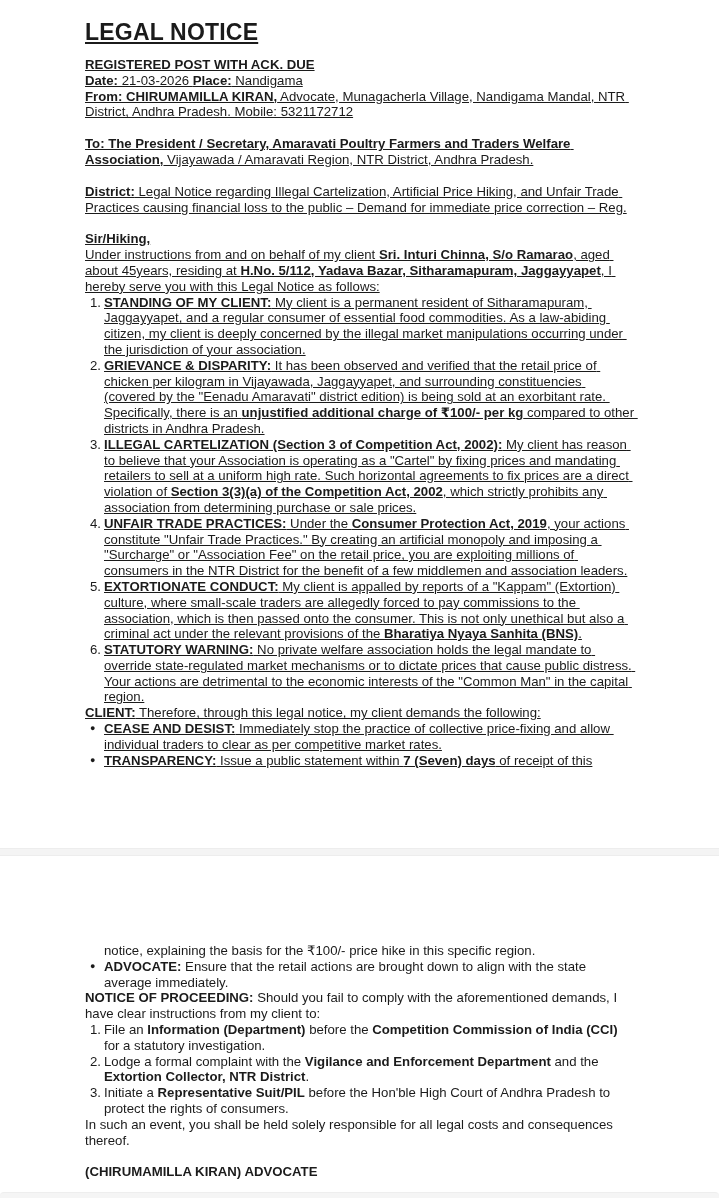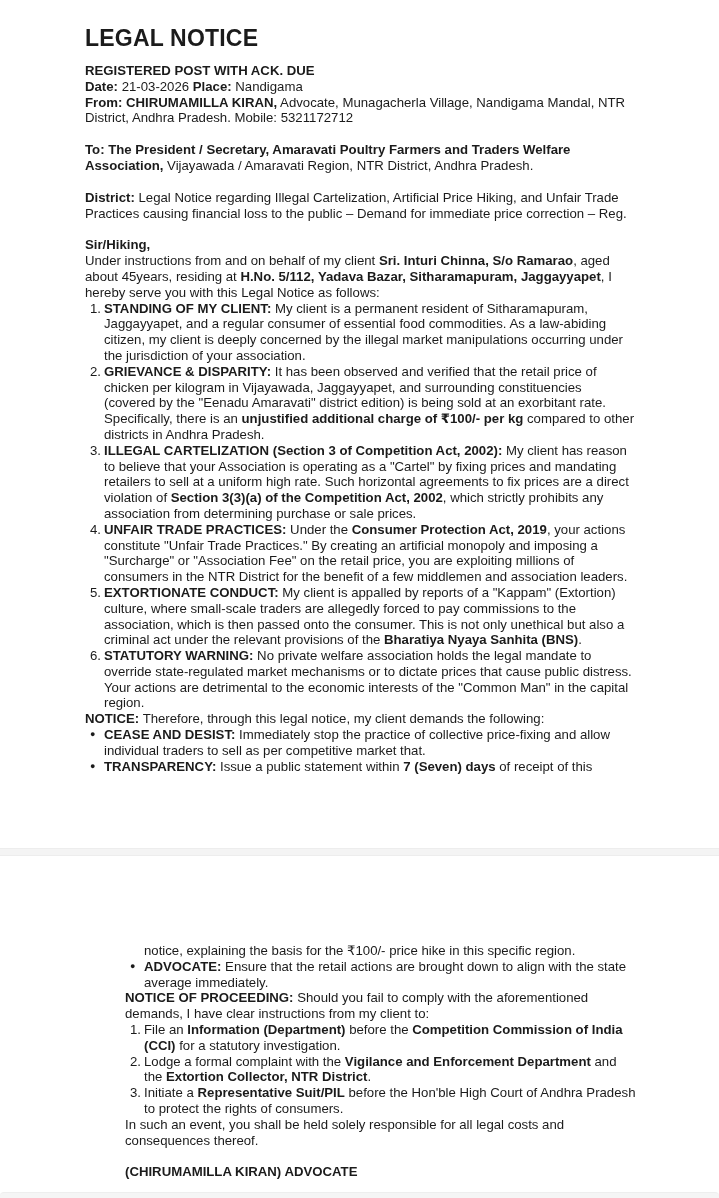--- a/index.html
+++ b/index.html
@@ -14,29 +14,29 @@
   body {
     font-family: "Liberation Sans", "DejaVu Sans", sans-serif;
     color: #1b1b1b;
     font-size: 13.2px;
     line-height: 15.8px;
     -webkit-font-smoothing: antialiased;
   }
   .viewport { width: 719px; height: 1198px; position: relative; background: #ffffff; }
   .page { background: #ffffff; box-sizing: border-box; overflow: hidden; }
   .page-inner { padding: 0 83px 0 85px; }
-  .page1 { height: 848px; padding-top: 24px; }
+  .page1 { height: 848px; padding-top: 18px; text-decoration: underline; }
   .page-gap {
     height: 8px;
     background: #f4f4f4;
     border-top: 1px solid #ededed;
     border-bottom: 1px solid #ededed;
     box-sizing: border-box;
   }
-  .page2 { height: 336px; padding-top: 87px; margin-left: 40px; }
+  .page2 { height: 336px; padding-top: 87px; }
   .bottom-gap {
     height: 6px;
     background: #f5f5f5;
     border-top: 1px solid #eeeeee;
     box-sizing: border-box;
     border-radius: 4px 4px 0 0;
   }
   .blk { margin: 0; position: relative; }
   .h1 {
     font-size: 23px;
@@ -69,22 +69,22 @@
         <div class="blk p"><span class="run b">District:</span><span class="run"> Legal Notice regarding Illegal Cartelization, Artificial Price Hiking, and Unfair Trade Practices causing financial loss to the public – Demand for immediate price correction – Reg.</span></div>
         <div class="blk spacer"></div>
         <div class="blk p"><span class="run b">Sir/Hiking,</span></div>
         <div class="blk p"><span class="run">Under instructions from and on behalf of my client </span><span class="run b">Sri. Inturi Chinna, S/o Ramarao</span><span class="run">, aged about 45years, residing at </span><span class="run b">H.No. 5/112, Yadava Bazar, Sitharamapuram, Jaggayyapet</span><span class="run">, I hereby serve you with this Legal Notice as follows:</span></div>
         <div class="blk oli"><span class="marker">1.</span><span class="run b">STANDING OF MY CLIENT:</span><span class="run"> My client is a permanent resident of Sitharamapuram, Jaggayyapet, and a regular consumer of essential food commodities. As a law-abiding citizen, my client is deeply concerned by the illegal market manipulations occurring under the jurisdiction of your association.</span></div>
         <div class="blk oli"><span class="marker">2.</span><span class="run b">GRIEVANCE &amp; DISPARITY:</span><span class="run"> It has been observed and verified that the retail price of chicken per kilogram in Vijayawada, Jaggayyapet, and surrounding constituencies (covered by the "Eenadu Amaravati" district edition) is being sold at an exorbitant rate. Specifically, there is an </span><span class="run b">unjustified additional charge of ₹100/- per kg</span><span class="run"> compared to other districts in Andhra Pradesh.</span></div>
         <div class="blk oli"><span class="marker">3.</span><span class="run b">ILLEGAL CARTELIZATION (Section 3 of Competition Act, 2002):</span><span class="run"> My client has reason to believe that your Association is operating as a "Cartel" by fixing prices and mandating retailers to sell at a uniform high rate. Such horizontal agreements to fix prices are a direct violation of </span><span class="run b">Section 3(3)(a) of the Competition Act, 2002</span><span class="run">, which strictly prohibits any association from determining purchase or sale prices.</span></div>
         <div class="blk oli"><span class="marker">4.</span><span class="run b">UNFAIR TRADE PRACTICES:</span><span class="run"> Under the </span><span class="run b">Consumer Protection Act, 2019</span><span class="run">, your actions constitute "Unfair Trade Practices." By creating an artificial monopoly and imposing a "Surcharge" or "Association Fee" on the retail price, you are exploiting millions of consumers in the NTR District for the benefit of a few middlemen and association leaders.</span></div>
         <div class="blk oli"><span class="marker">5.</span><span class="run b">EXTORTIONATE CONDUCT:</span><span class="run"> My client is appalled by reports of a "Kappam" (Extortion) culture, where small-scale traders are allegedly forced to pay commissions to the association, which is then passed onto the consumer. This is not only unethical but also a criminal act under the relevant provisions of the </span><span class="run b">Bharatiya Nyaya Sanhita (BNS)</span><span class="run">.</span></div>
         <div class="blk oli"><span class="marker">6.</span><span class="run b">STATUTORY WARNING:</span><span class="run"> No private welfare association holds the legal mandate to override state-regulated market mechanisms or to dictate prices that cause public distress. Your actions are detrimental to the economic interests of the "Common Man" in the capital region.</span></div>
-        <div class="blk p"><span class="run b">NOTICE:</span><span class="run"> Therefore, through this legal notice, my client demands the following:</span></div>
-        <div class="blk uli"><span class="marker">●</span><span class="run b">CEASE AND DESIST:</span><span class="run"> Immediately stop the practice of collective price-fixing and allow individual traders to sell as per competitive market that.</span></div>
+        <div class="blk p"><span class="run b">CLIENT:</span><span class="run"> Therefore, through this legal notice, my client demands the following:</span></div>
+        <div class="blk uli"><span class="marker">●</span><span class="run b">CEASE AND DESIST:</span><span class="run"> Immediately stop the practice of collective price-fixing and allow individual traders to clear as per competitive market rates.</span></div>
         <div class="blk uli"><span class="marker">●</span><span class="run b">TRANSPARENCY:</span><span class="run"> Issue a public statement within </span><span class="run b">7 (Seven) days</span><span class="run"> of receipt of this</span></div>
       </div>
   </div>
   <div class="page-gap"></div>
   <div class="page page2">
     <div class="page-inner">
         <div class="blk cont"><span class="run">notice, explaining the basis for the ₹100/- price hike in this specific region.</span></div>
         <div class="blk uli"><span class="marker">●</span><span class="run b">ADVOCATE:</span><span class="run"> Ensure that the retail actions are brought down to align with the state average immediately.</span></div>
         <div class="blk p"><span class="run b">NOTICE OF PROCEEDING:</span><span class="run"> Should you fail to comply with the aforementioned demands, I have clear instructions from my client to:</span></div>
         <div class="blk oli"><span class="marker">1.</span><span class="run">File an </span><span class="run b">Information (Department)</span><span class="run"> before the </span><span class="run b">Competition Commission of India (CCI)</span><span class="run"> for a statutory investigation.</span></div>

